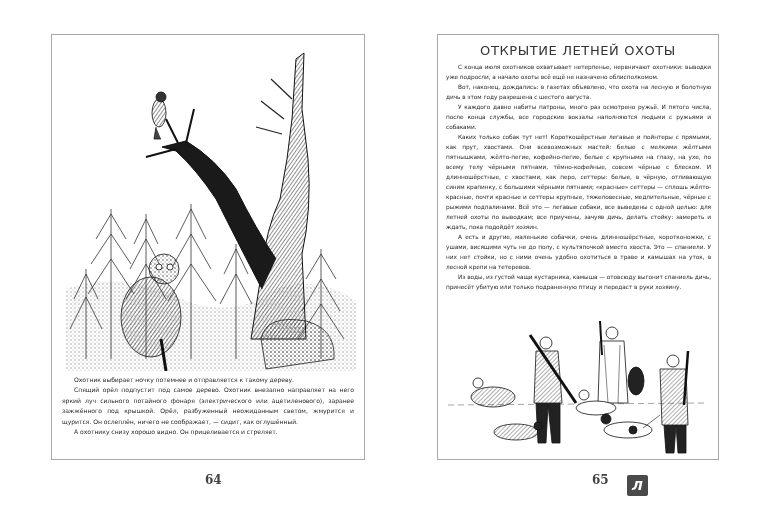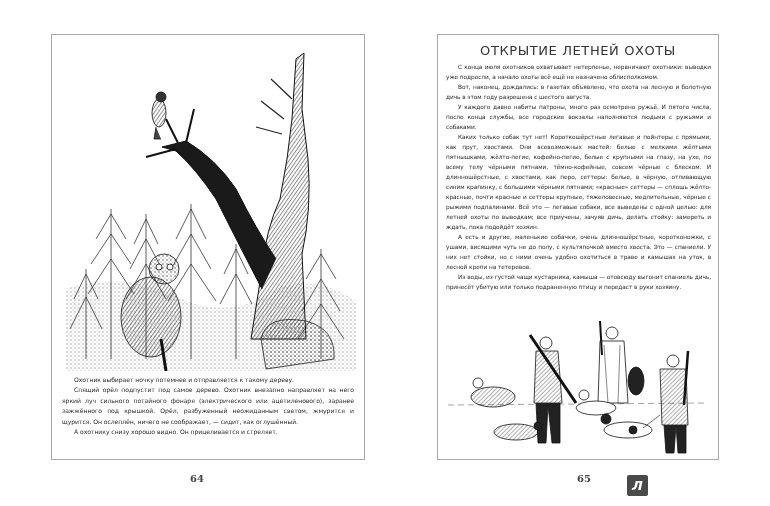--- a/index.html
+++ b/index.html
@@ -27,21 +27,21 @@
     font-size: 13px; letter-spacing: 0.6px; color: #333;
   }
   .text-right {
     position: absolute; left: 8px; right: 7px; top: 27px;
     font-size: 5.8px; line-height: 10px; letter-spacing: -0.05px;
   }
   .illus-right { position: absolute; left: 0px; top: 250px; width: 280px; height: 170px; }
 
   .page-num {
     position: absolute; top: 473px; font-family: "DejaVu Serif", serif;
-    font-size: 10px; color: #444; font-weight: bold;
+    font-size: 12px; color: #444; font-weight: bold; margin-left: 15px;
   }
   .page-num.left { left: 190px; }
   .page-num.right { left: 577px; }
 
   .brand-badge {
     position: absolute; left: 627px; top: 475px; width: 21px; height: 21px;
     background: #4a4a4a; border-radius: 2px; display: flex; align-items: center; justify-content: center;
   }
   .brand-badge span {
     color: #fff; font-family: "DejaVu Sans", sans-serif; font-weight: bold; font-size: 13px;

